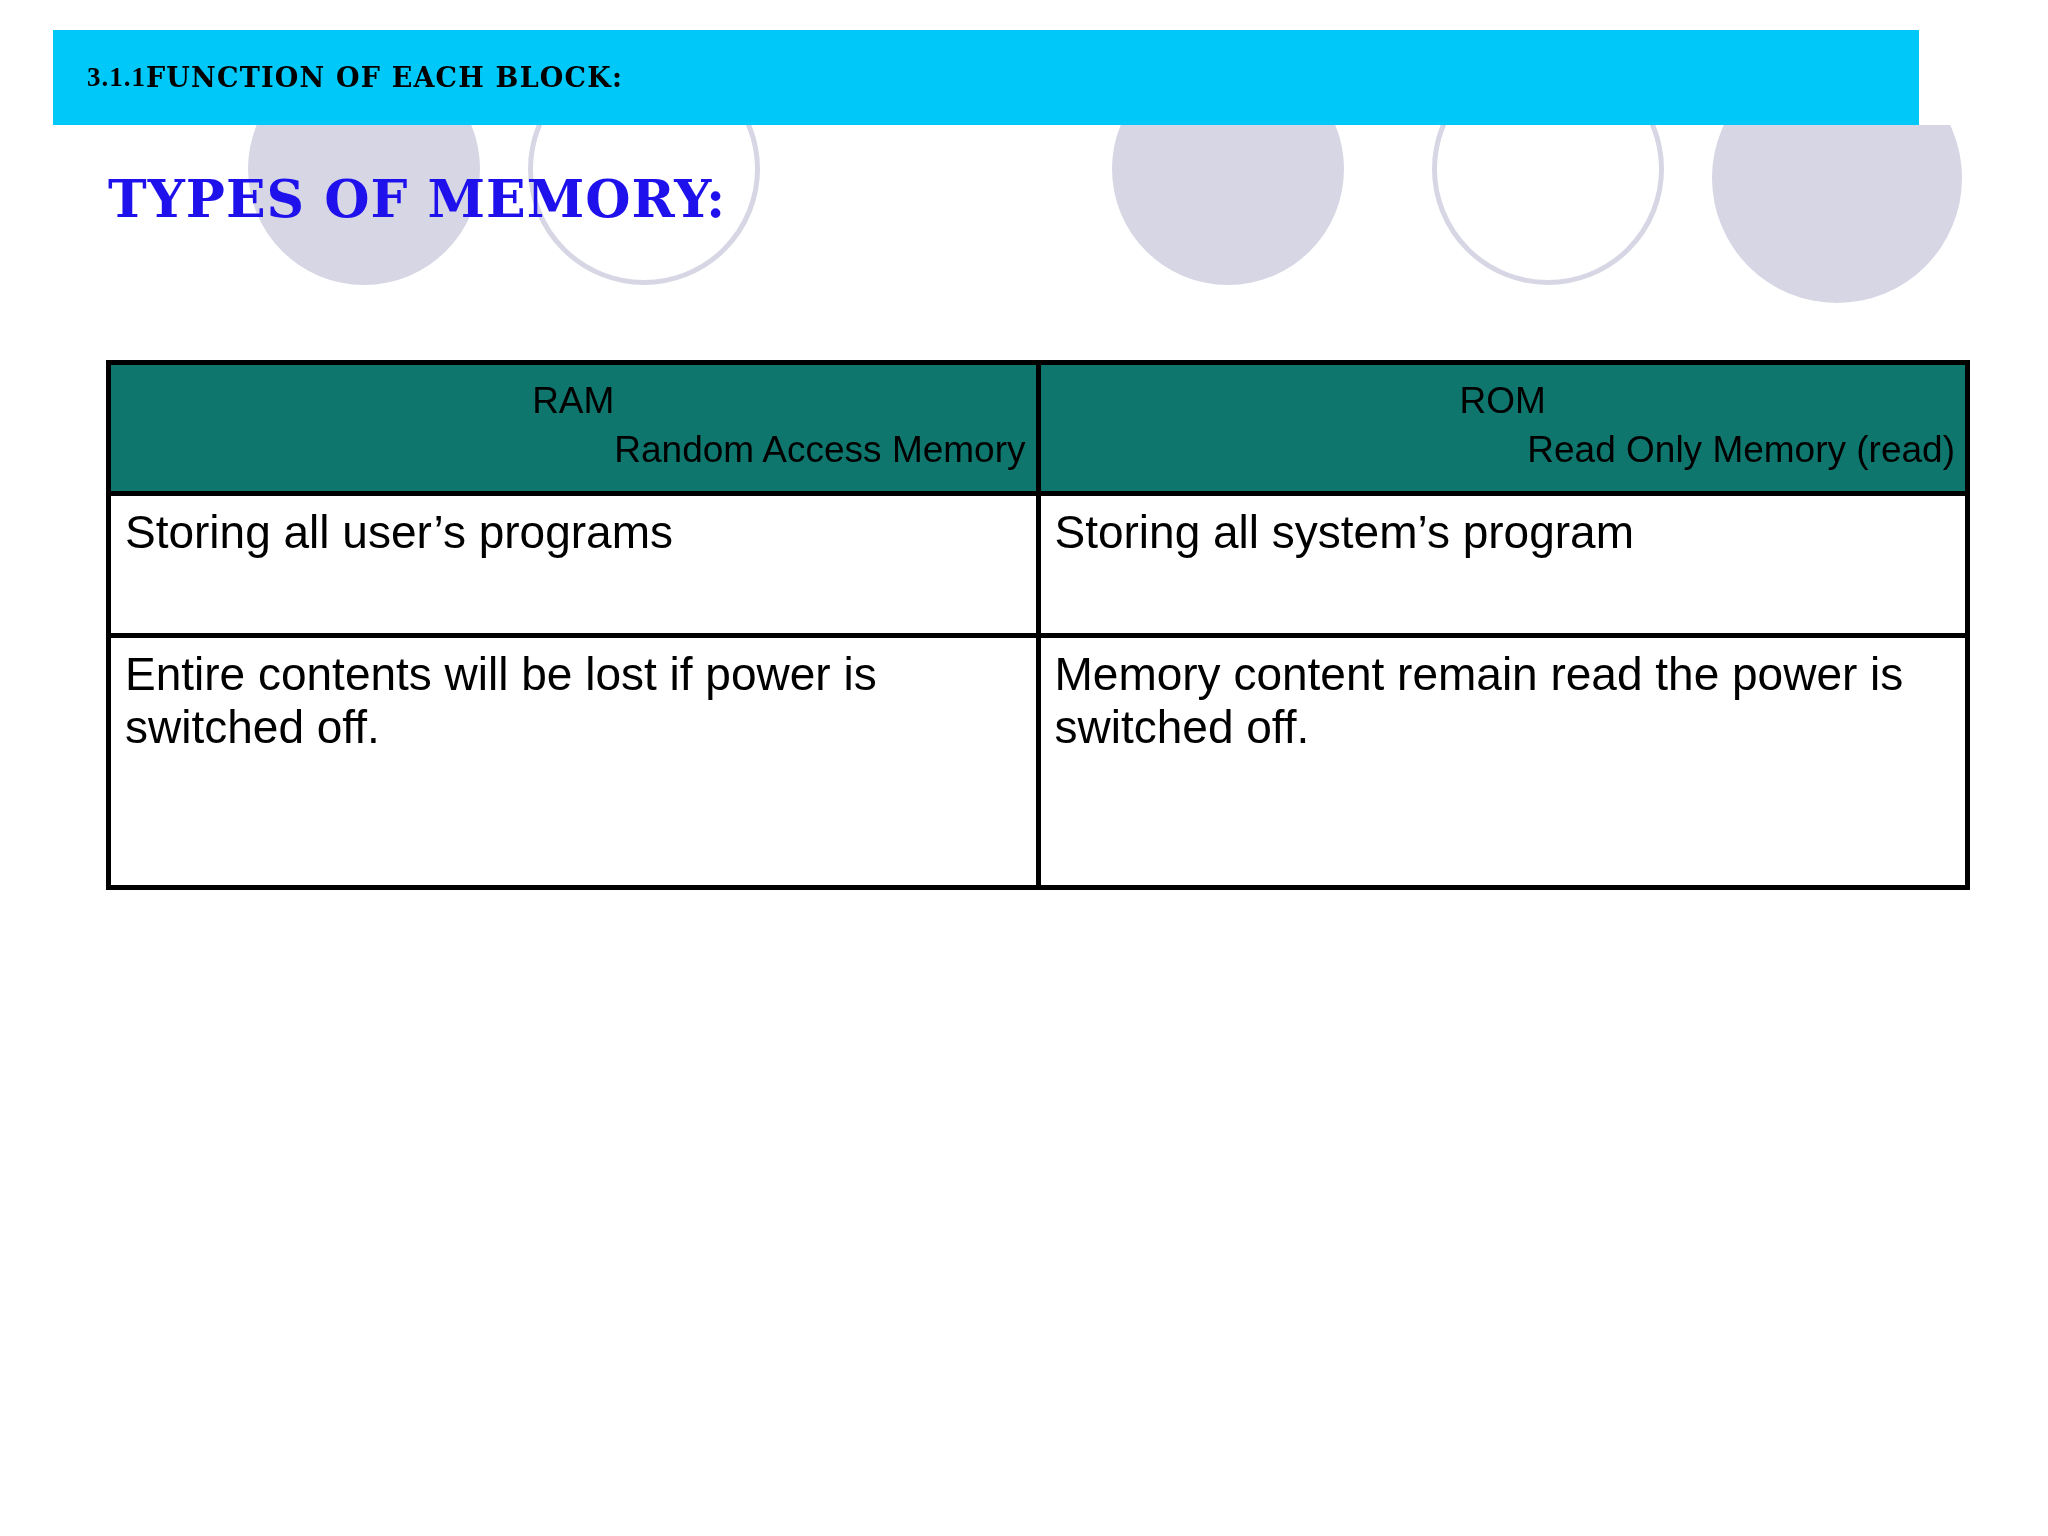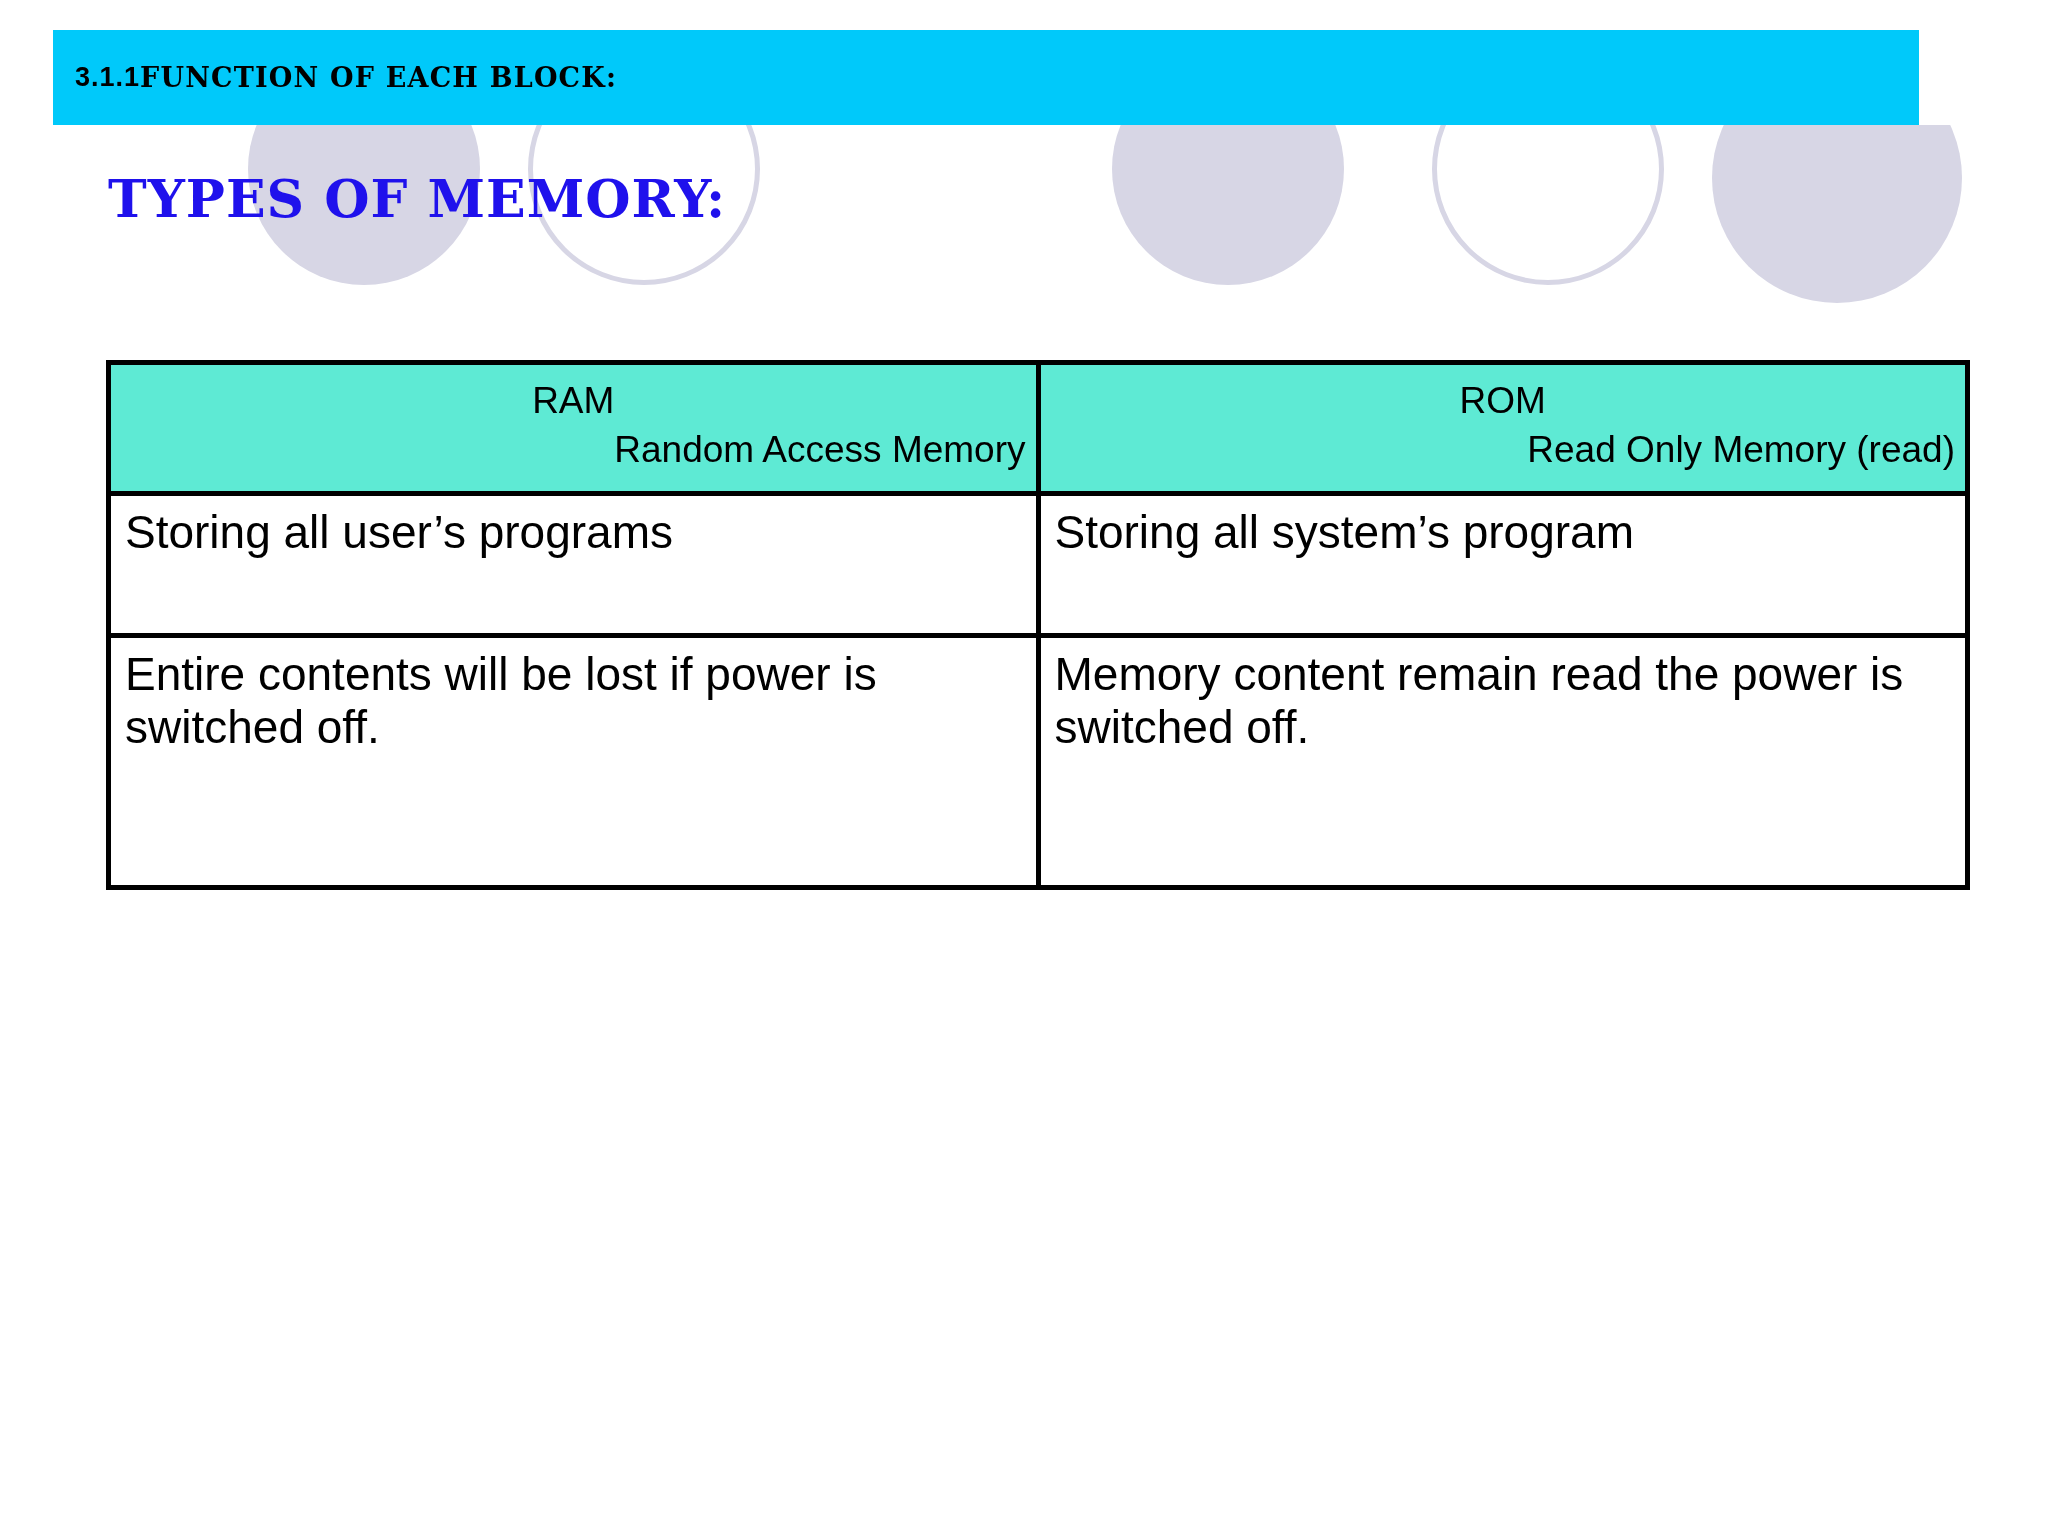--- a/index.html
+++ b/index.html
@@ -43,26 +43,26 @@
     left: 53px;
     top: 30px;
     width: 1866px;
     height: 95px;
     background: #00c9fa;
     z-index: 3;
     display: flex;
     align-items: center;
   }
   #banner-number {
-    font-family: Liberation Sans, sans-serif;
+    font-family: Liberation Serif, serif;
     font-weight: bold;
     font-size: 27px;
     color: #000000;
     letter-spacing: 1px;
-    margin-left: 22px;
+    margin-left: 34px;
   }
   #banner-heading {
     font-family: "DejaVu Serif", "Liberation Serif", serif;
     font-weight: bold;
     font-size: 27px;
     color: #000000;
     letter-spacing: 1.2px;
   }
 
   
@@ -92,21 +92,21 @@
   }
   #memory-table td {
     border: 3px solid #000000;
     vertical-align: top;
     box-sizing: border-box;
   }
   #memory-table .outer-frame {
     border-width: 5px;
   }
   .hdr-cell {
-    background: #5eead4;
+    background: #0f766e;
     text-align: center;
     font-size: 37px;
     color: #000000;
     padding: 12px 10px 16px 10px;
     line-height: 1.32;
   }
   .hdr-abbr { display: block; }
   .hdr-full { display: block; text-align: right; }
   .body-cell {
     font-size: 46px;

